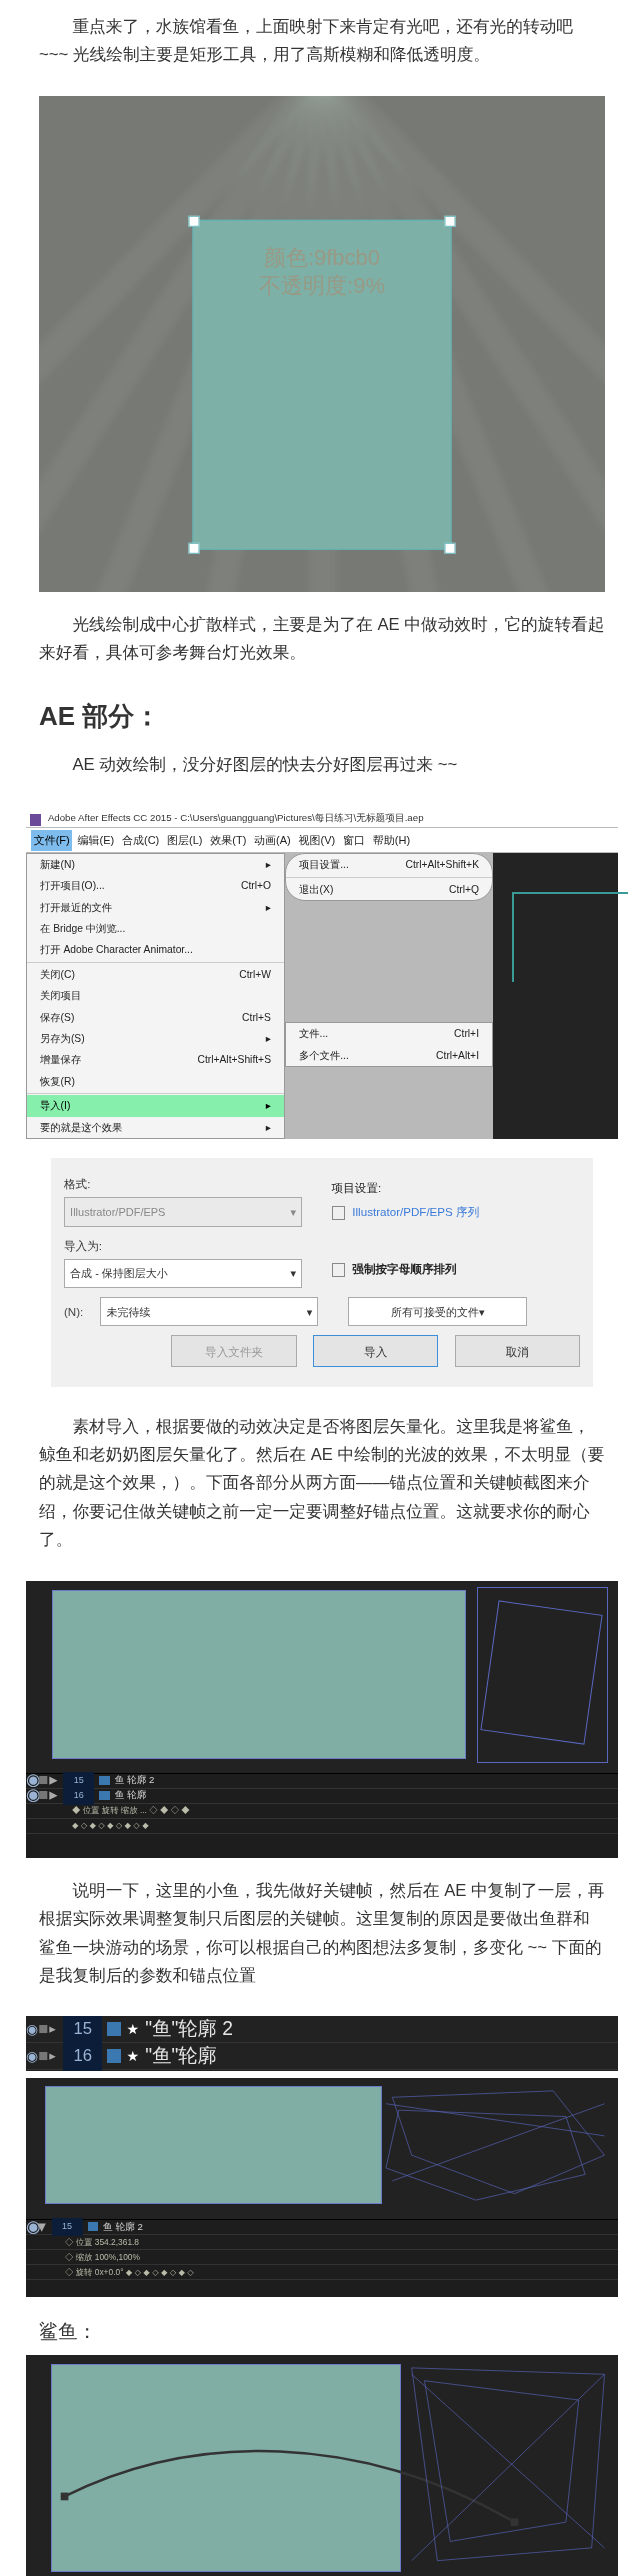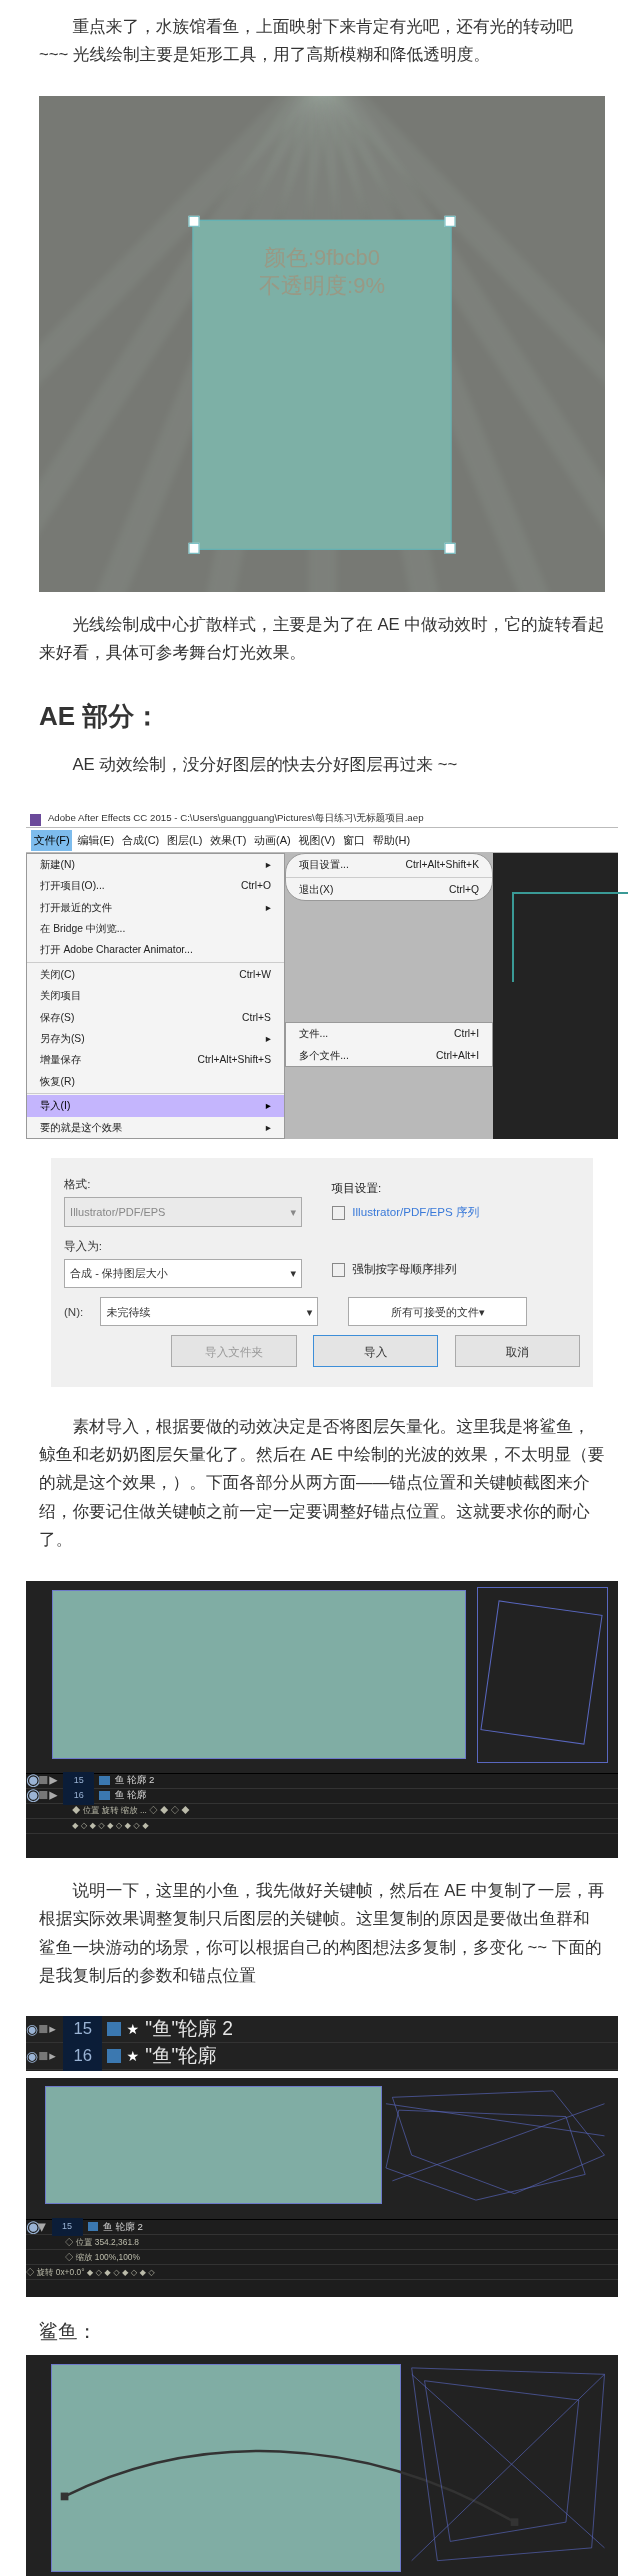--- a/index.html
+++ b/index.html
@@ -100,21 +100,21 @@
     width: 257px;
     background: #f4f4f4;
     border: 0.6px solid #999;
   }
   .dropdown .item {
     display: flex; justify-content: space-between;
     padding: 1.9px 13px;
     font-size: 10.3px;
   }
   .dropdown .sep { border-top: 0.6px solid #ccc; margin: 1.3px 0; }
-  .dropdown .hl { background: #c4b5fd; color:#000;text-align:right; }
+  .dropdown .hl { background: #86efac; color:#000;text-align:right; }
   .submenu {
     width: 206px;
     background: #f4f4f4;
     border: 0.6px solid #999;
     font-size: 10.3px;
   }
   .submenu .item { display: flex; justify-content: space-between; padding: 1.9px 13px; }
   .submenu .sep { border-top:0.6px solid #ccc; margin:1.3px 0;}
   .ae-dark { flex:1; background: #232323; min-height:193px; position:relative;}
   .ae-dark .line { position:absolute; background:#3a9a96; }
@@ -335,21 +335,21 @@
     </div>
   </div>
   <div class="row">
     <div style="flex:0 0 238px;">
       <div style="margin-bottom:3.9px;">导入为:</div>
       <div class="sel-box" style="display:flex;align-items:center;justify-content:space-between;">
         <span>合成 - 保持图层大小</span>
           <span>▾</span>
       </div>
     </div>
-    <div class="right" style="margin-top:14px;">
+    <div class="right" style="margin-top:14px;font-weight:bold;">
       <span class="chk"></span>
       <span>强制按字母顺序排列</span>
     </div>
   </div>
   <div class="row">
     <label style="width:26px;">(N):</label>
     <div class="sel-box" style="flex:0 0 206px;display:flex;align-items:center;justify-content:space-between;">
       <span>未完待续</span>
         <span>▾</span>
     </div>
@@ -439,21 +439,21 @@
         <span class="num">15</span>
         <span class="bar"></span>
         <span class="txt">鱼 轮廓 2</span>
       </div>
     <div class="tl-row" style="padding-left:39px;">
         <span class="kf">◇ 位置   354.2,361.8</span>
       </div>
     <div class="tl-row" style="padding-left:39px;">
         <span class="kf">◇ 缩放   100%,100%</span>
       </div>
-    <div class="tl-row" style="">
+    <div class="tl-row" style="padding-left:39px;">
         <span class="kf">◇ 旋转   0x+0.0°    ◆ ◇ ◆ ◇ ◆ ◇ ◆ ◇</span>
       </div>
   </div>
 </div>
 
 <div class="sub-title">鲨鱼：</div>
 
 <div class="ae-shot" style="height:232px;">
   <div class="viewport" style="position:absolute;left:24.5px;top:9px;width:348px;height:206px;"></div>
   <svg style="position:absolute;left:0;top:0;width:100%;height:225px;" viewBox="0 0 921 350" width="593" height="225">

